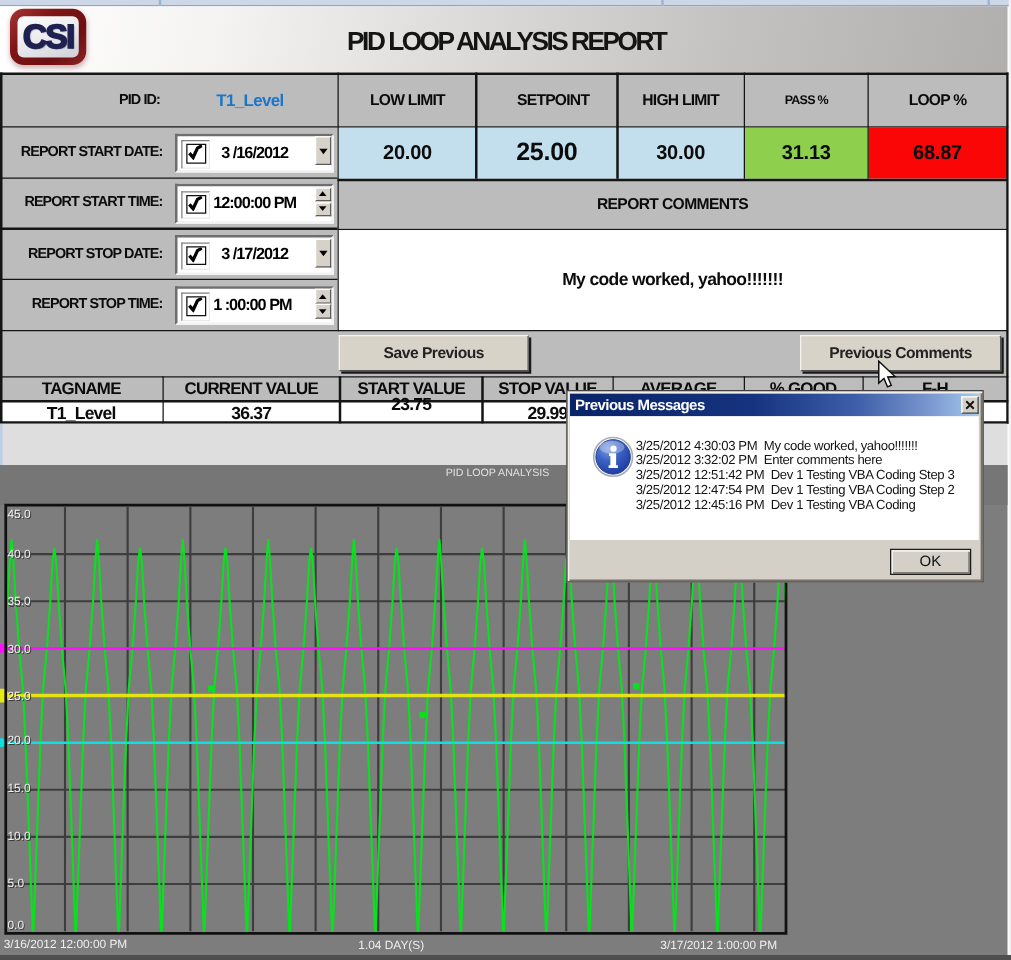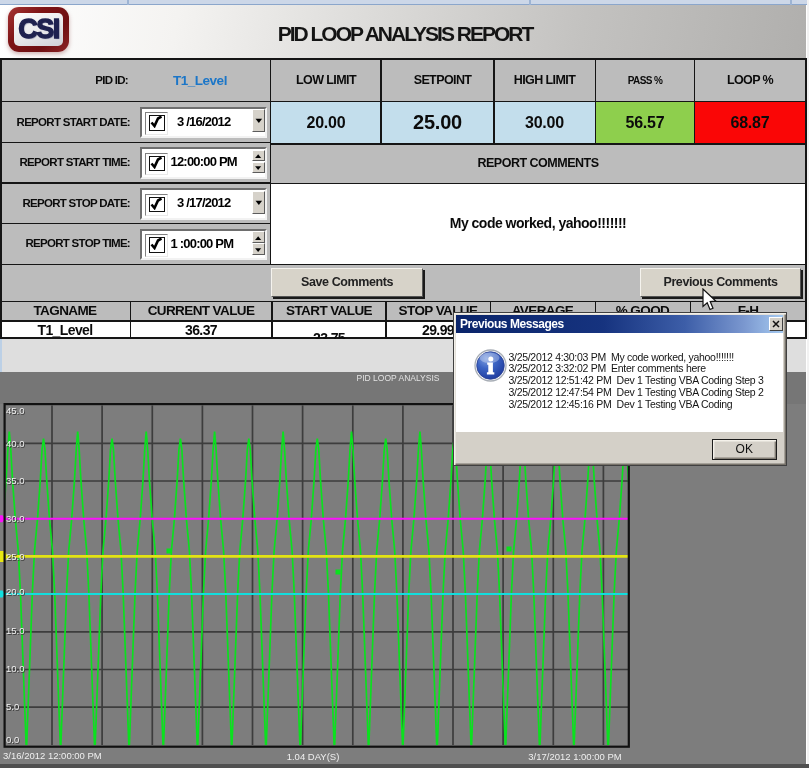--- a/index.html
+++ b/index.html
@@ -103,21 +103,21 @@
 <div class="abs ctr" style="left:271px;top:102px;width:110px;height:41px;">
     <span class="lbl" style="font-size:16px;letter-spacing:-0.2px;">20.00</span>
   </div>
 <div class="abs ctr" style="left:381px;top:102px;width:113px;height:41px;">
     <span class="lbl" style="font-size:20px;letter-spacing:-0.2px;">25.00</span>
   </div>
 <div class="abs ctr" style="left:494px;top:102px;width:101px;height:41px;">
     <span class="lbl" style="font-size:16px;letter-spacing:-0.2px;">30.00</span>
   </div>
 <div class="abs ctr" style="left:595.5px;top:102px;width:99px;height:41px;">
-    <span class="lbl" style="font-size:16px;letter-spacing:-0.2px;">56.57</span>
+    <span class="lbl" style="font-size:16px;letter-spacing:-0.2px;">31.13</span>
   </div>
 <div class="abs ctr" style="left:694.5px;top:102px;width:111px;height:41px;">
     <span class="lbl" style="font-size:16px;letter-spacing:-0.2px;">68.87</span>
   </div>
 
 <div class="abs ctr" style="left:0;top:101px;width:130px;height:41px;justify-content:flex-end;">
     <span class="lbl">REPORT START DATE:</span>
   </div>
 <div class="abs ctr" style="left:0;top:141.7px;width:130px;height:41px;justify-content:flex-end;">
     <span class="lbl">REPORT START TIME:</span>
@@ -156,29 +156,29 @@
   </div>
 <div class="abs ctr" style="left:690px;top:301px;width:116px;height:19px;">
     <span class="lbl" style="font-size:13.5px;letter-spacing:-0.6px;">F-H</span>
   </div>
 <div class="abs ctr" style="left:0;top:321px;width:130px;height:17px;">
     <span class="lbl" style="font-size:14px;letter-spacing:-0.6px;">T1_Level</span>
   </div>
 <div class="abs ctr" style="left:130px;top:321px;width:142px;height:17px;">
     <span class="lbl" style="font-size:14px;letter-spacing:-0.6px;">36.37</span>
   </div>
-<div class="abs ctr" style="left:272px;top:323px;width:114px;height:30px;">
+<div class="abs ctr" style="left:272px;top:308px;width:114px;height:30px;">
     <span class="lbl" style="font-size:14px;letter-spacing:-0.6px;">23.75</span>
   </div>
 <div class="abs ctr" style="left:386px;top:321px;width:104px;height:17px;">
     <span class="lbl" style="font-size:14px;letter-spacing:-0.6px;">29.99</span>
   </div>
 
 <div class="abs ctr" style="left:271px;top:267.5px;width:150px;height:27.5px;background:#d7d3c9;border-top:1.3px solid #f5f3ee;border-left:1.3px solid #f5f3ee;border-right:1.4px solid #555;border-bottom:1.4px solid #555;box-shadow:2px 2px 0 #1a1a1a;">
- <span style="font-weight:bold;font-size:12.5px;letter-spacing:-0.4px;color:#222;">Save Comments</span>
+ <span style="font-weight:bold;font-size:12.5px;letter-spacing:-0.4px;color:#222;">Save Previous</span>
   </div>
 <div class="abs ctr" style="left:640px;top:267.5px;width:159px;height:27.5px;background:#d7d3c9;border-top:1.3px solid #f5f3ee;border-left:1.3px solid #f5f3ee;border-right:1.4px solid #555;border-bottom:1.4px solid #555;box-shadow:2px 2px 0 #1a1a1a;">
  <span style="font-weight:bold;font-size:12.5px;letter-spacing:-0.4px;color:#222;">Previous Comments</span>
   </div>
 
 <div class="abs" style="left:0;top:339.3px;width:806px;height:32.7px;background:#dedede;"></div>
 <div class="abs" style="left:0;top:339.3px;width:2px;height:32.7px;background:#bcd0e6;"></div>
 
 <div class="abs" style="left:0;top:372px;width:806px;height:392px;background:#7d7d7d;"></div>
 <div class="abs" style="left:0;top:372px;width:806px;height:32px;background:#767676;"></div>

